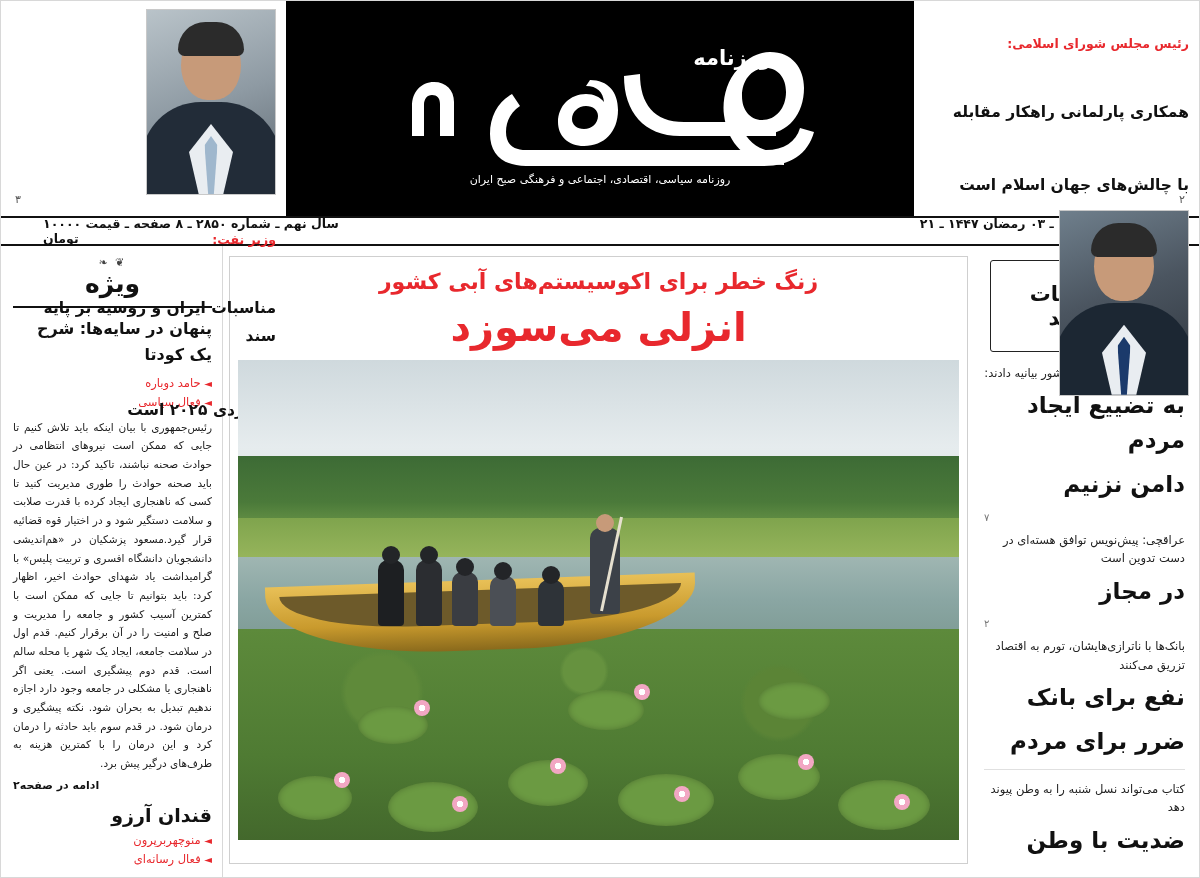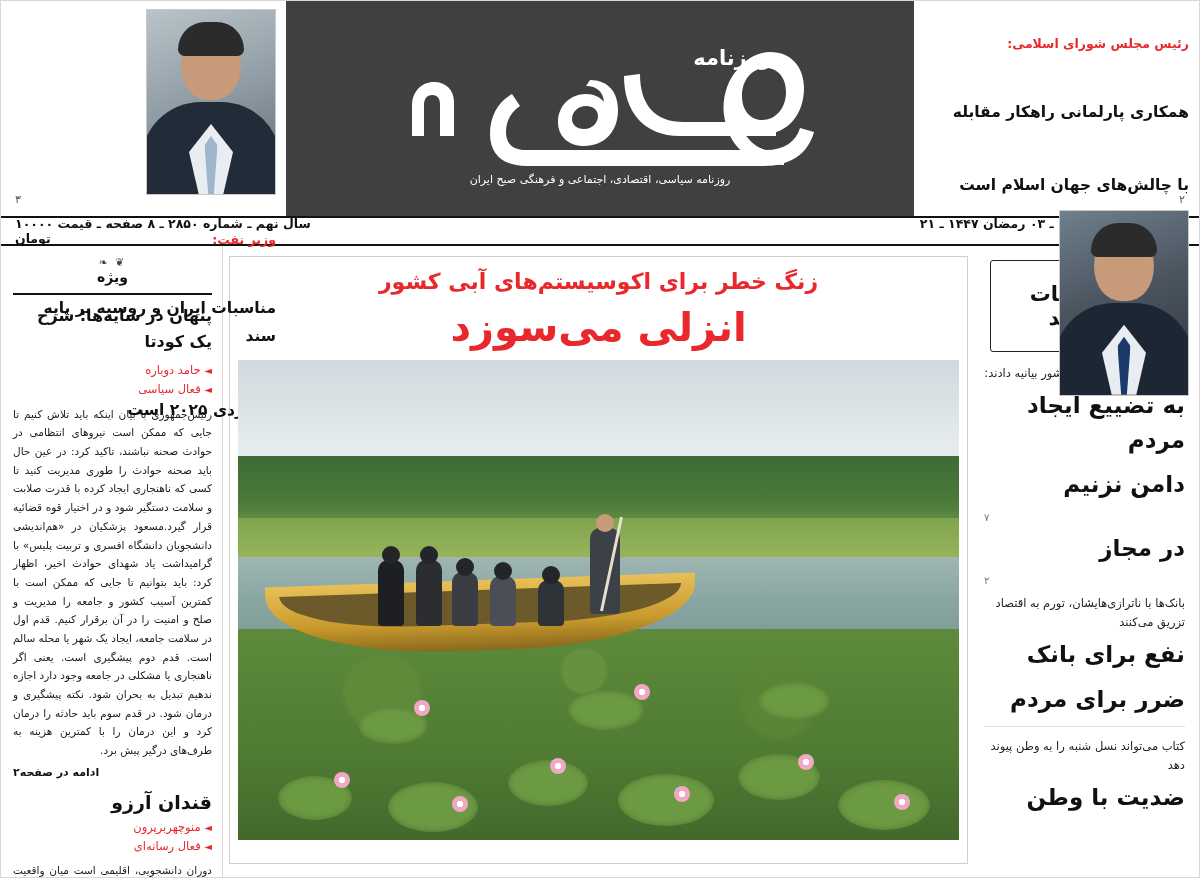--- a/index.html
+++ b/index.html
@@ -9,21 +9,21 @@
     font-family:"DejaVu Sans","Liberation Sans",sans-serif;
     color:#111;
     overflow:hidden;
   }
   .page{position:relative;width:1200px;height:878px;box-sizing:border-box;border:1px solid #d8d8d8;}
 
   
   .masthead{display:flex;height:215px;box-sizing:border-box;}
   .mh-side{width:285px;box-sizing:border-box;padding:8px 10px;display:flex;gap:10px;}
   .mh-left{order:3;}
-  .mh-center{flex:1;background:#404040;position:relative;box-sizing:border-box;}
+  .mh-center{flex:1;background:#000000;position:relative;box-sizing:border-box;}
 
   .photo-frame{width:130px;height:186px;border:1px solid #c9c9c9;box-sizing:border-box;overflow:hidden;position:relative;background:#2d3a4a;flex:0 0 auto;}
   .photo-frame .sky{position:absolute;inset:0;background:linear-gradient(160deg,#6f7f8c 0%,#4b5560 45%,#2c333b 100%);}
   .photo-frame .head{position:absolute;left:50%;top:18px;transform:translateX(-50%);width:60px;height:72px;border-radius:48% 48% 44% 44%/52% 52% 48% 48%;background:#c79a79;}
   .photo-frame .hair{position:absolute;left:50%;top:12px;transform:translateX(-50%);width:66px;height:34px;border-radius:34px 34px 8px 8px;background:#2b2b2b;}
   .photo-frame .body{position:absolute;left:50%;bottom:0;transform:translateX(-50%);width:140px;height:92px;background:#1c2733;border-radius:60px 60px 0 0;}
   .photo-frame .shirt{position:absolute;left:50%;bottom:0;transform:translateX(-50%);width:44px;height:70px;background:#e9edf1;clip-path:polygon(50% 0,100% 40%,78% 100%,22% 100%,0 40%);}
   .photo-frame .tie{position:absolute;left:50%;bottom:0;transform:translateX(-50%);width:13px;height:58px;background:#1b3a6b;clip-path:polygon(50% 0,100% 16%,72% 100%,28% 100%,0 16%);}
   .photo-frame.alt .sky{background:linear-gradient(160deg,#b9c3c9 0%,#8e9aa3 50%,#5c666f 100%);}
   .photo-frame.alt .body{background:#222c38;}
@@ -41,21 +41,21 @@
   .logo-wrap{position:absolute;inset:0;display:flex;align-items:center;justify-content:center;}
   .logo-word{position:relative;width:520px;height:150px;}
   .logo-svg{position:absolute;left:0;top:0;}
   .logo-sub{position:absolute;bottom:-2px;left:0;right:0;text-align:center;color:#fff;font-size:11px;}
   .logo-kicker{position:absolute;top:12px;right:88px;color:#fff;font-size:21px;font-weight:bold;letter-spacing:1px;}
 
   
   .datebar{display:flex;align-items:center;height:30px;border-top:2px solid #111;border-bottom:2px solid #111;font-size:12.5px;padding:0 14px;box-sizing:border-box;}
   .datebar .right{width:300px;text-align:right;font-weight:bold;}
   .datebar .mid{flex:1;text-align:center;font-weight:bold;}
-  .datebar .left{width:300px;text-align:left;font-weight:bold;direction:rtl;}
+  .datebar .left{width:300px;text-align:left;font-weight:bold;direction:rtl;margin-left:28px;}
 
   
   .content{display:flex;height:631px;box-sizing:border-box;}
   .col-right{width:225px;box-sizing:border-box;padding:12px 14px 0 10px;}
   .col-main{flex:1;box-sizing:border-box;padding:10px 6px 0 6px;}
   .col-left{width:222px;box-sizing:border-box;padding:10px 10px 0 12px;border-right:1px solid #d8d8d8;}
 
   
   .badge{border:1px solid #222;border-radius:3px;padding:6px 4px;text-align:center;margin:2px 6px 12px 6px;}
   .badge .orn{font-size:11px;color:#444;letter-spacing:2px;line-height:1;}
@@ -89,21 +89,21 @@
   .person.p3{left:214px;background:#3a3d42;height:54px;bottom:214px;}
   .person.p4{left:252px;background:#4b4f55;height:50px;}
   .person.p5{left:300px;background:#2e3338;height:46px;}
   .person.fisher{left:352px;bottom:226px;height:86px;width:30px;background:#3c4148;}
   .person.fisher i{background:#c79a79;}
   .pole{position:absolute;left:372px;bottom:228px;width:3px;height:96px;background:#e6e0cf;transform:rotate(12deg);}
 
   
   .lbadge{text-align:center;margin-bottom:8px;}
   .lbadge .orn{font-size:11px;color:#444;letter-spacing:2px;}
-  .lbadge .t{font-size:14px;font-weight:bold;}
+  .lbadge .t{font-size:25px;font-weight:bold;}
   .lrule{height:2px;background:#111;margin:4px 0 8px 0;}
   .ltitle{font-size:16px;font-weight:bold;text-align:right;line-height:1.6;margin-bottom:8px;}
   .byline{font-size:11.5px;text-align:right;color:#111;margin:2px 0;line-height:1.5;}
   .byline .tri{color:#e8282d;font-size:10px;}
   .byline.red{color:#e8282d;}
   .ltext{font-size:10.5px;line-height:1.78;text-align:justify;color:#1a1a1a;margin-top:6px;}
   .lmore{font-size:11px;text-align:left;margin:6px 0 12px 0;font-weight:bold;}
   .ltitle2{font-size:19px;font-weight:bold;text-align:right;margin:10px 0 6px 0;}
 </style>
 </head>
@@ -184,20 +184,21 @@
       </div>
 
       <div>
         <div class="lead">عده‌ای از وکلای سراسر کشور بیانیه دادند:</div>
         <div class="rhead">به تضییع ایجاد مردم</div>
         <div class="rhead">دامن نزنیم</div>
         <div class="pgflag">۷</div>
       </div>
 
       <div>
+        <div class="lead">عراقچی: پیش‌نویس توافق هسته‌ای در دست تدوین است</div>
         <div class="rhead">در مجاز</div>
         <div class="pgflag">۲</div>
       </div>
 
       <div>
         <div class="lead">بانک‌ها با ناترازی‌هایشان، تورم به اقتصاد تزریق می‌کنند</div>
         <div class="rhead">نفع برای بانک</div>
         <div class="rhead">ضرر برای مردم</div>
       </div>
 

